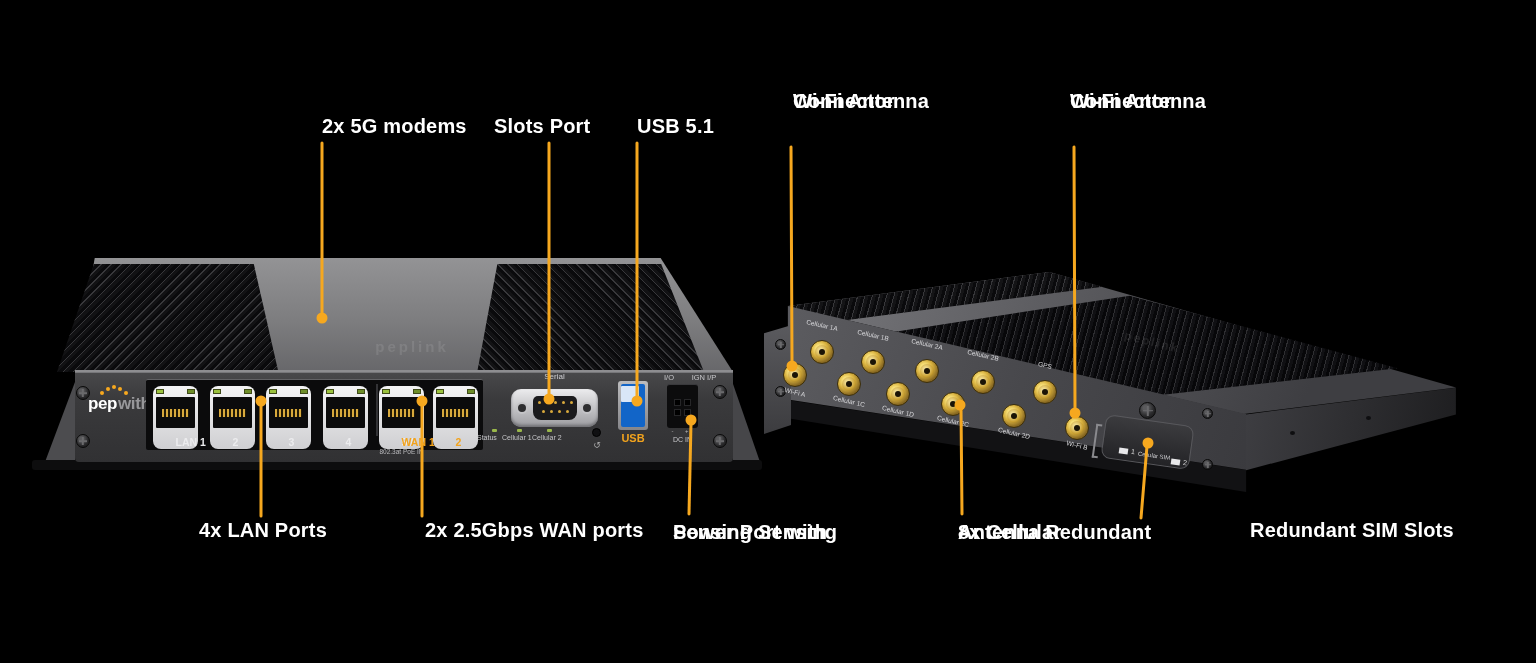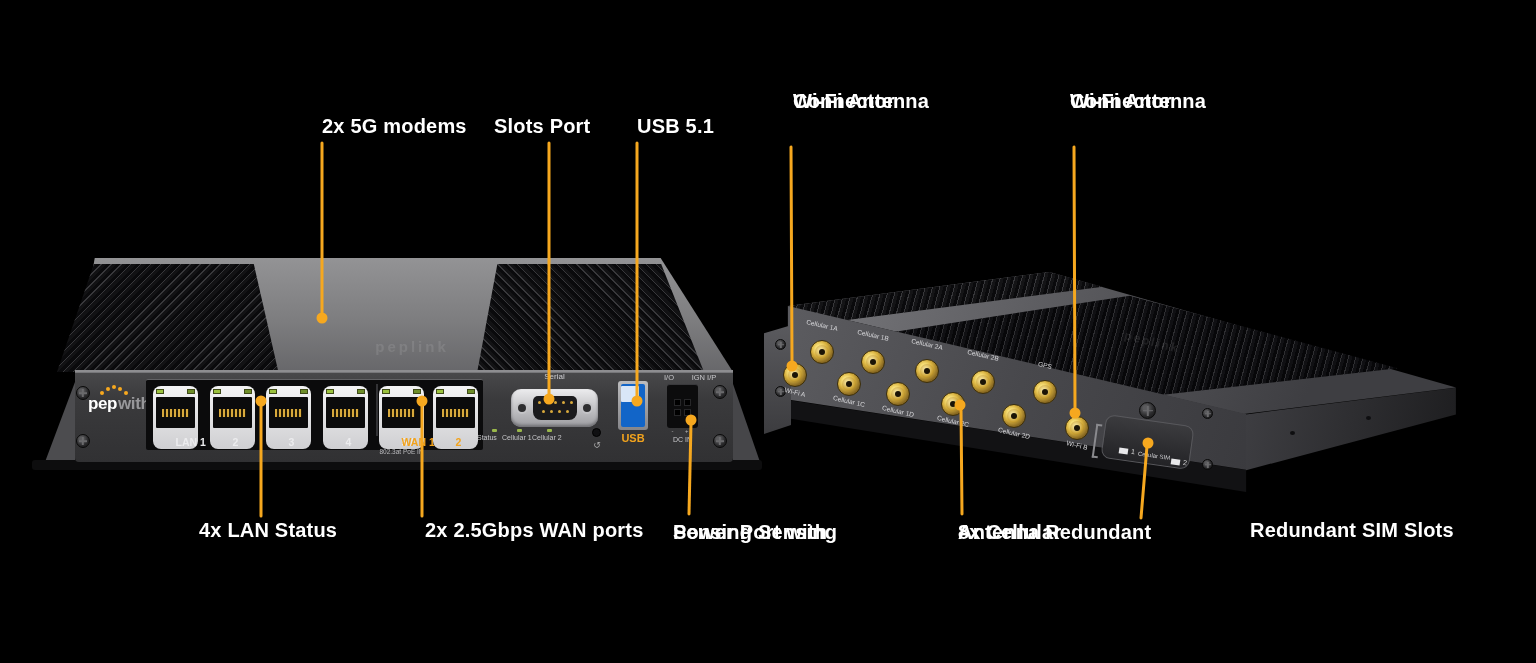--- a/index.html
+++ b/index.html
@@ -462,21 +462,21 @@
   </div>
   <div class="lbl" style="left:793px;top:88px;">
     <span>Wi-Fi Antenna</span>
       <span>Connector</span>
   </div>
   <div class="lbl" style="left:1070px;top:88px;">
     <span>Wi-Fi Antenna</span>
       <span>Connector</span>
   </div>
   <div class="lbl" style="left:199px;top:517px;">
-    <span>4x LAN Status</span>
+    <span>4x LAN Ports</span>
       <span></span>
   </div>
   <div class="lbl" style="left:425px;top:517px;">
     <span>2x 2.5Gbps WAN ports</span>
       <span></span>
   </div>
   <div class="lbl" style="left:673px;top:519px;">
     <span>Power Port with</span>
       <span>Sensing Sensing</span>
   </div>

